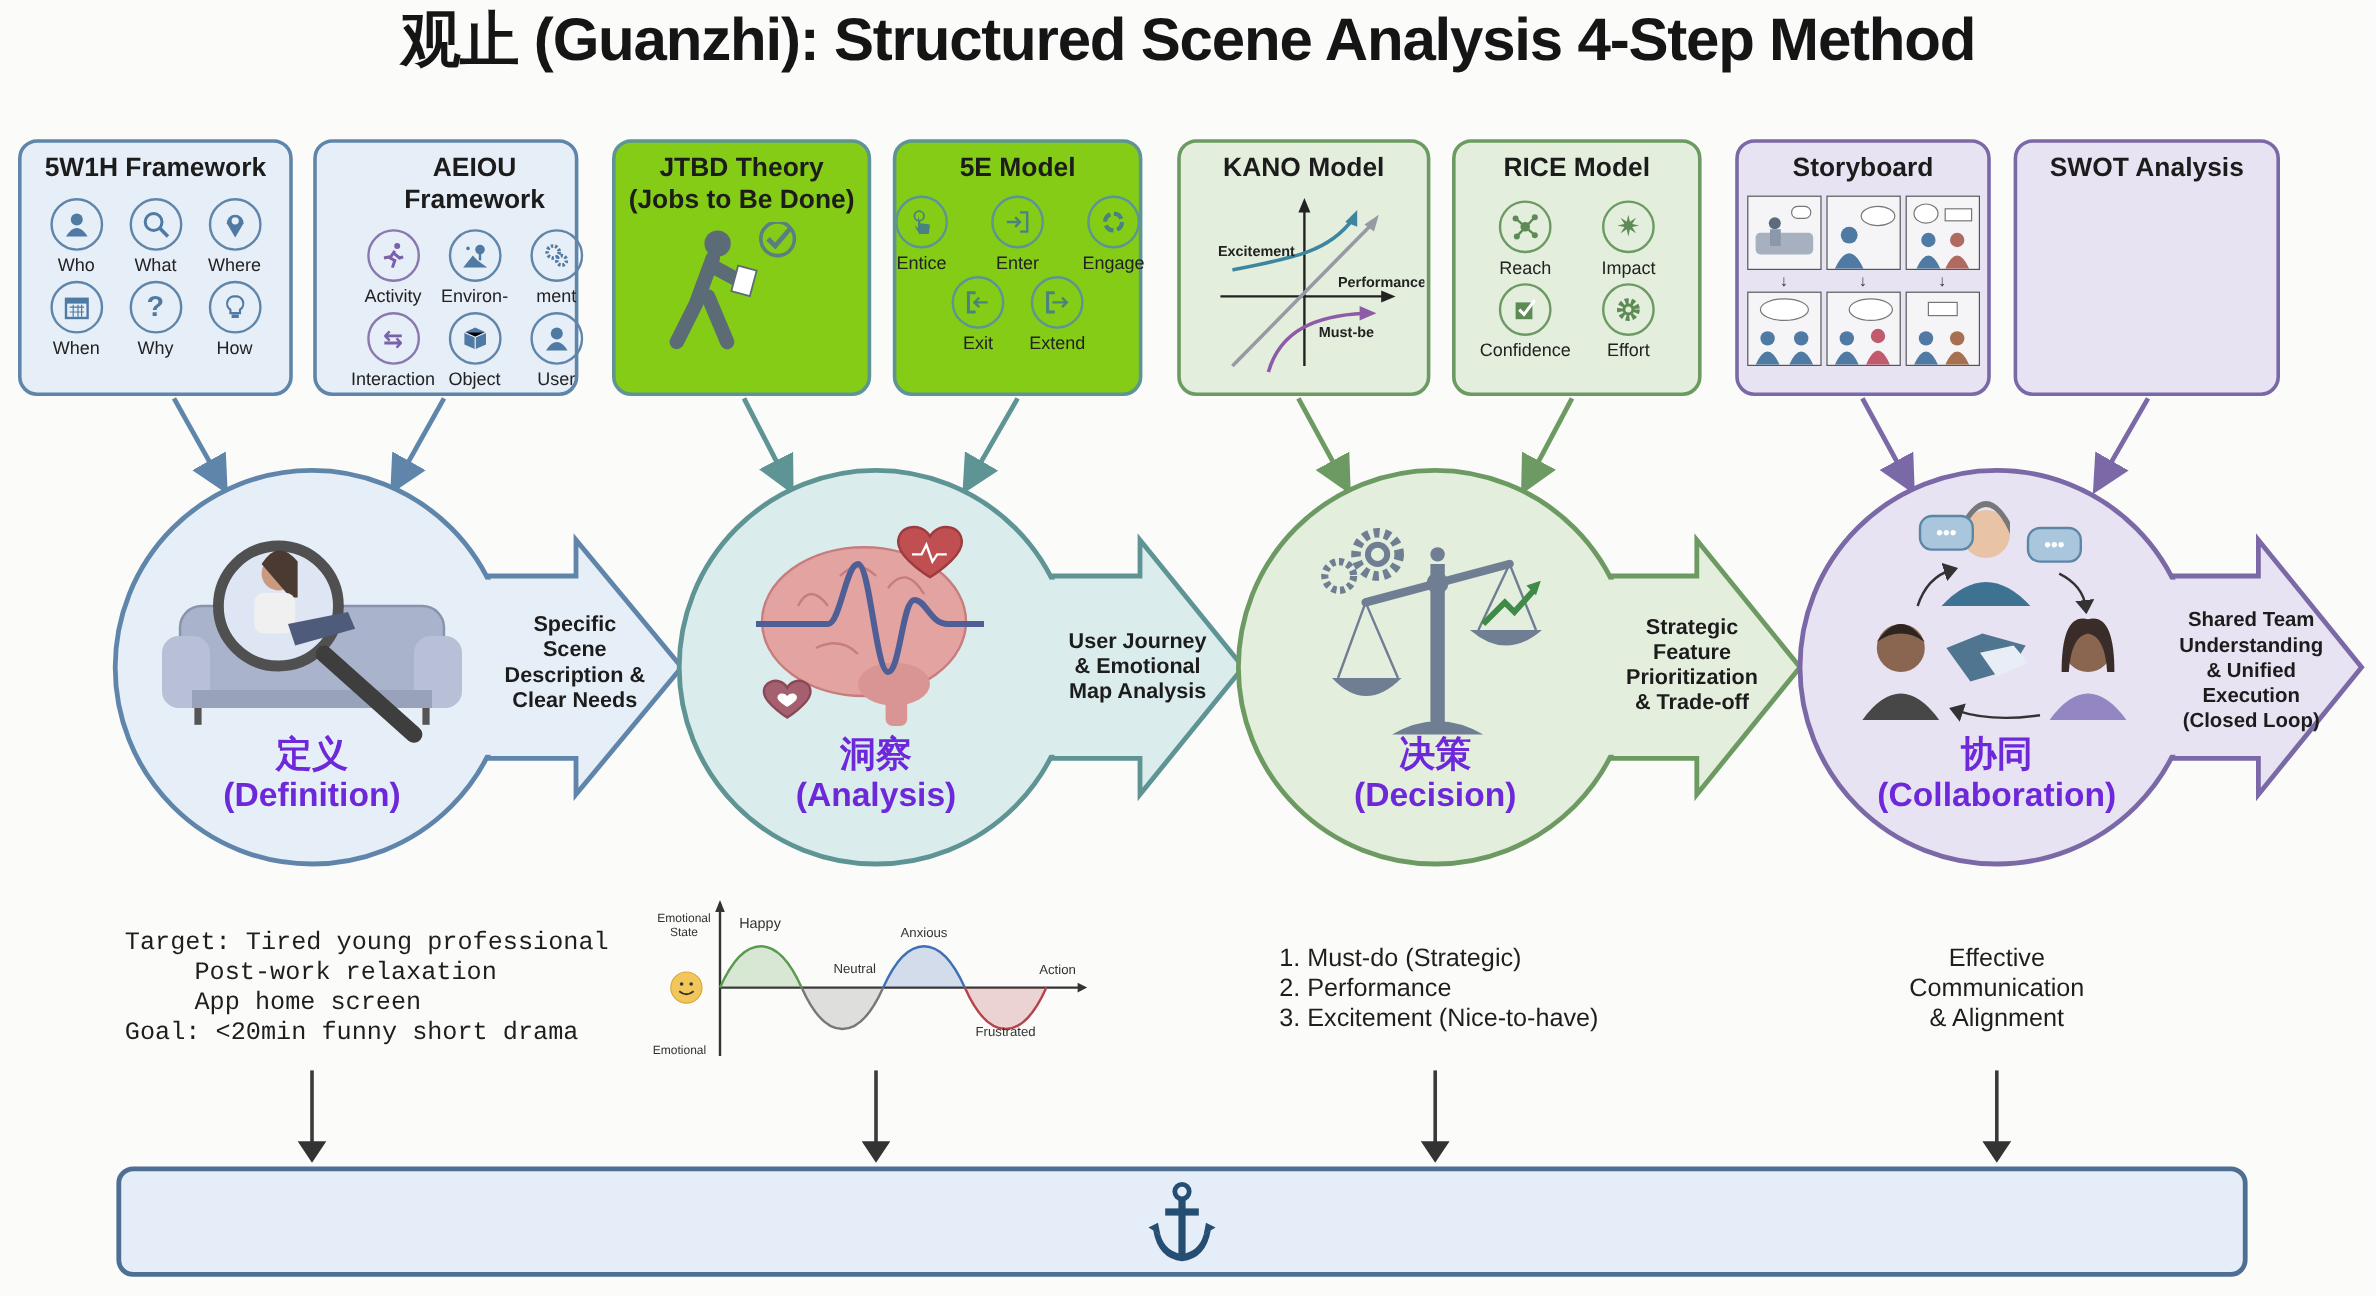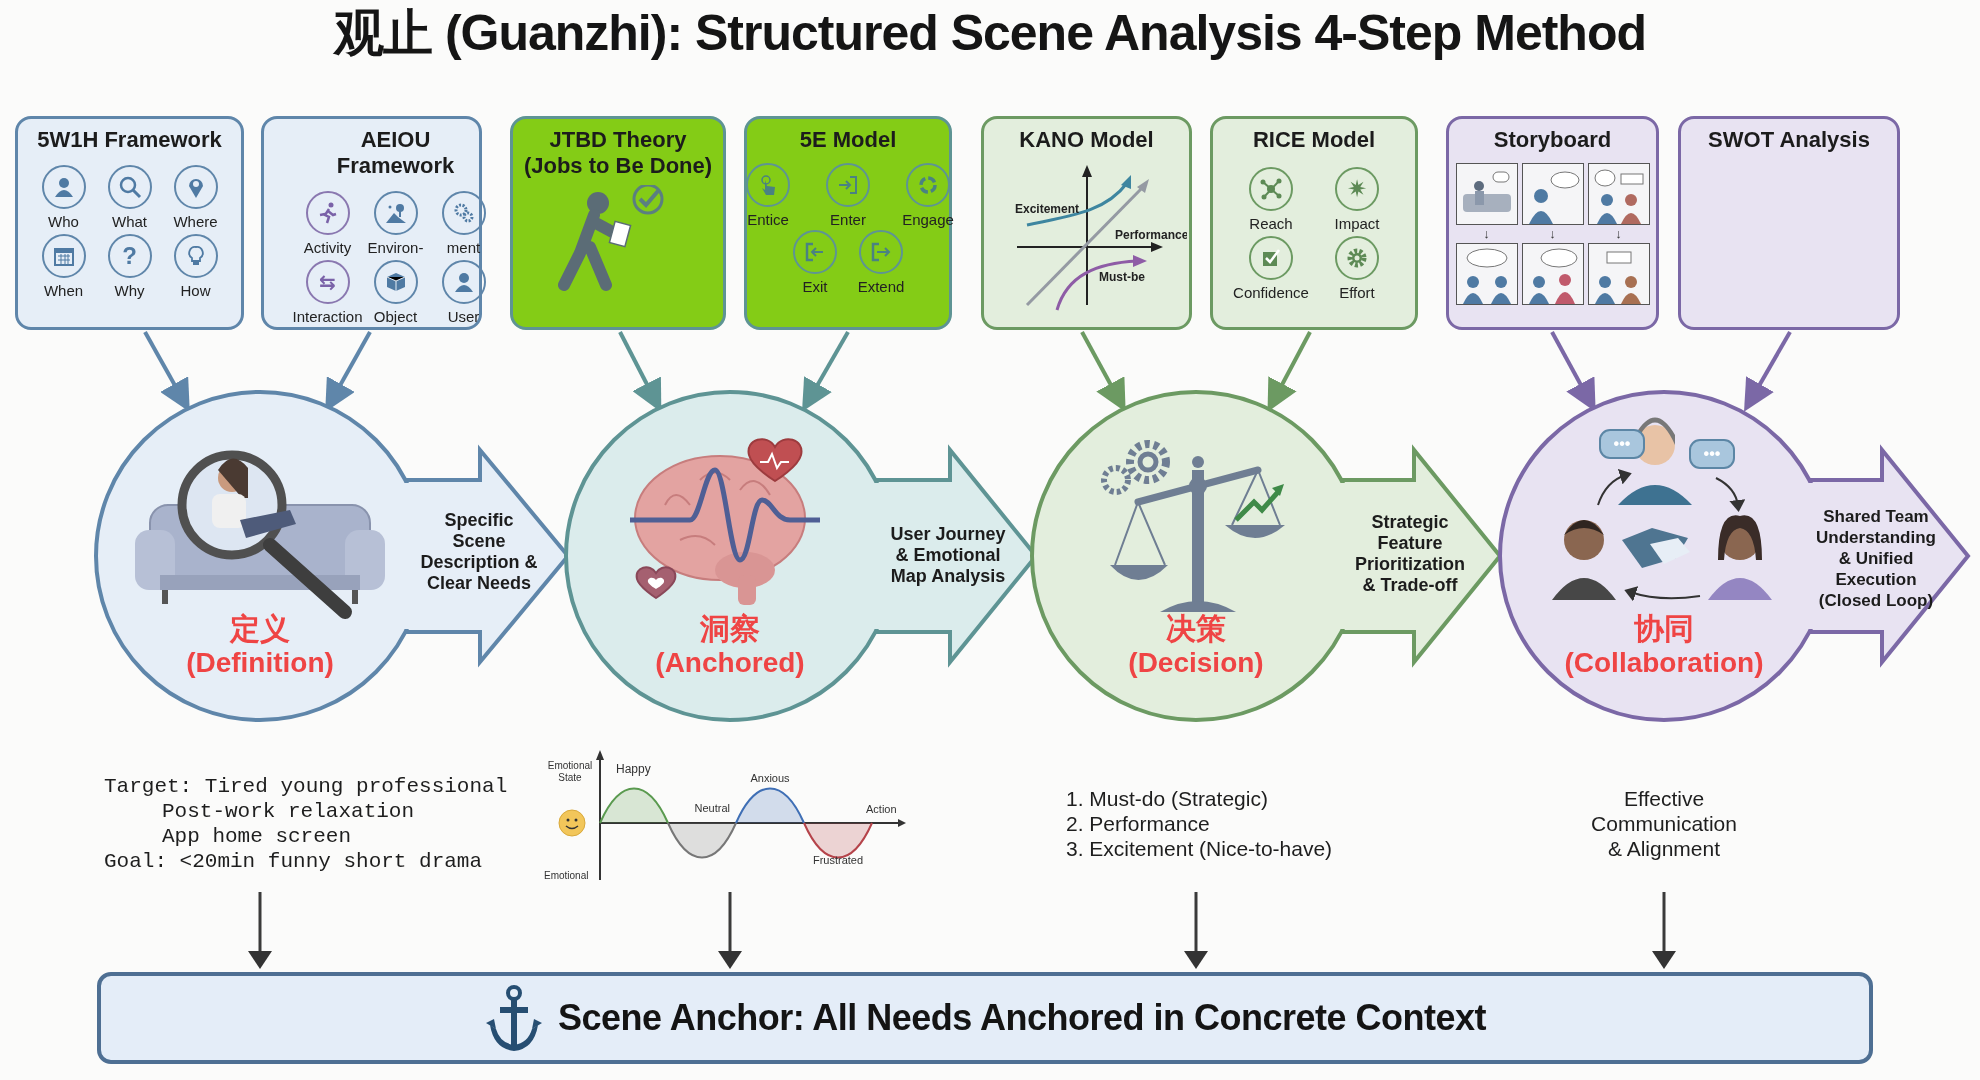--- a/index.html
+++ b/index.html
@@ -11,21 +11,21 @@
   .fbox { position: absolute; top: 116px; height: 214px; border-radius: 16px; border: 3px solid; padding-top: 8px; text-align: center; }
   .fbox .ft { font-size: 22px; font-weight: 700; line-height: 26px; color: #1c1c1c; }
   .icongrid { display: grid; justify-content: center; margin-top: 12px; column-gap: 18px; row-gap: 4px; }
   .ic { display: flex; flex-direction: column; align-items: center; }
   .ic .circ { width: 44px; height: 44px; border-radius: 50%; border: 2px solid; display: flex; align-items: center; justify-content: center; }
   .ic .lbl { font-size: 15px; margin-top: 4px; color: #222; white-space: nowrap; }
   .b-blue { background: #e6eef7; border-color: #5f86aa; }
   .b-teal { background: #84cc16; border-color: #5e9494; }
   .b-green { background: #e3eedd; border-color: #6c9a62; }
   .b-purple { background: #e8e3f2; border-color: #7b68a6; }
-  .steplabel { position: absolute; text-align: center; font-weight: 700; color: #ef4444; }
+  .steplabel { position: absolute; text-align: center; font-weight: 700; color: #6d28d9; }
   .steplabel .zh { font-size: 30px; line-height: 34px; }
   .steplabel .en { font-size: 28px; line-height: 34px; }
   .arrowtext { position: absolute; text-align: center; font-size: 18px; font-weight: 700; line-height: 21px; color: #1c1c1c; }
   .note { position: absolute; font-size: 21px; line-height: 25px; color: #1e1e1e; }
   #anchor-bar { position: absolute; left: 97px; top: 972px; width: 1776px; height: 92px; border: 4px solid #4e6f93; border-radius: 14px; background: #e4edf8; display: flex; align-items: center; justify-content: center; gap: 14px; }
   #anchor-bar .atext { font-size: 36px; font-weight: 700; color: #141414; letter-spacing: -0.5px; }
   .swot { display: grid; grid-template-columns: 74px 74px; gap: 6px; justify-content: center; margin-top: 16px; }
   .swot div { height: 70px; border-radius: 6px; border: 2px solid; display: flex; align-items: center; justify-content: center; font-size: 12px; font-weight: 700; }
   .sb { display: grid; grid-template-columns: 62px 62px 62px; column-gap: 4px; justify-content: center; margin-top: 10px; }
   .sb .p { height: 62px; border: 1.5px solid #555; background: #f5f5f7; position: relative; }
@@ -476,21 +476,21 @@
 <div class="fbox b-purple" style="left:1678px;width:222px;">
   <div class="ft">SWOT Analysis</div>
 </div>
 
 <div class="steplabel" style="left:160px;top:612px;width:200px;">
   <div class="zh">定义</div>
   <div class="en">(Definition)</div>
 </div>
 <div class="steplabel" style="left:630px;top:612px;width:200px;">
   <div class="zh">洞察</div>
-  <div class="en">(Anchored)</div>
+  <div class="en">(Analysis)</div>
 </div>
 <div class="steplabel" style="left:1096px;top:612px;width:200px;">
   <div class="zh">决策</div>
   <div class="en">(Decision)</div>
 </div>
 <div class="steplabel" style="left:1544px;top:612px;width:240px;">
   <div class="zh">协同</div>
   <div class="en">(Collaboration)</div>
 </div>
 
@@ -540,14 +540,13 @@
   </div>
 
 <div id="anchor-bar">
   <svg width="60" height="70">
     <circle cx="30" cy="10" r="6" fill="none" stroke="#264e72" stroke-width="4"></circle>
     <rect x="27" y="16" width="6" height="46" fill="#264e72"></rect>
     <rect x="16" y="24" width="28" height="6" fill="#264e72"></rect>
     <path d="M6,42 q4,24 24,26 q20,-2 24,-26 l-6,4 q-4,14 -18,16 q-14,-2 -18,-16 z" fill="#264e72"></path>
     <path d="M2,40 l8,-4 l2,10 z M58,40 l-8,-4 l-2,10 z" fill="#264e72"></path>
   </svg>
-  <div class="atext">Scene Anchor: All Needs Anchored in Concrete Context</div>
 </div>
 
 </body></html>

